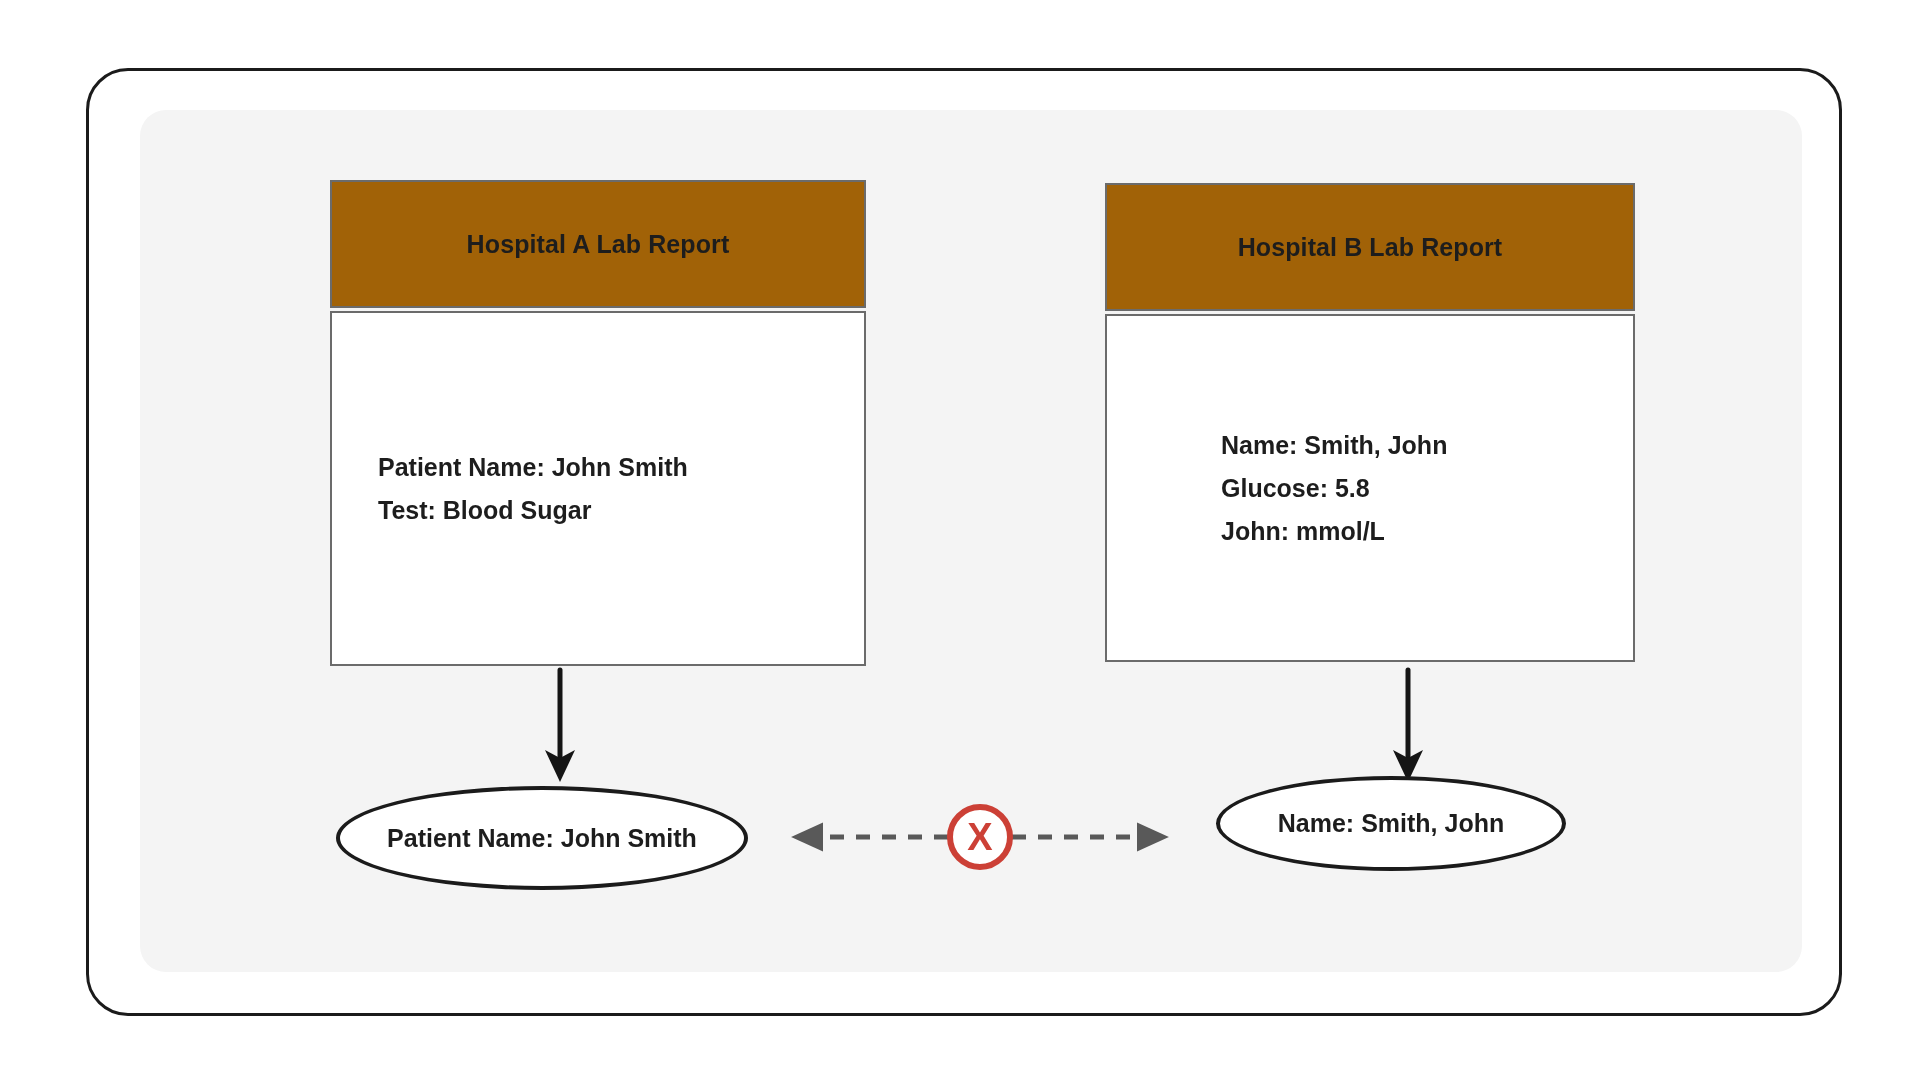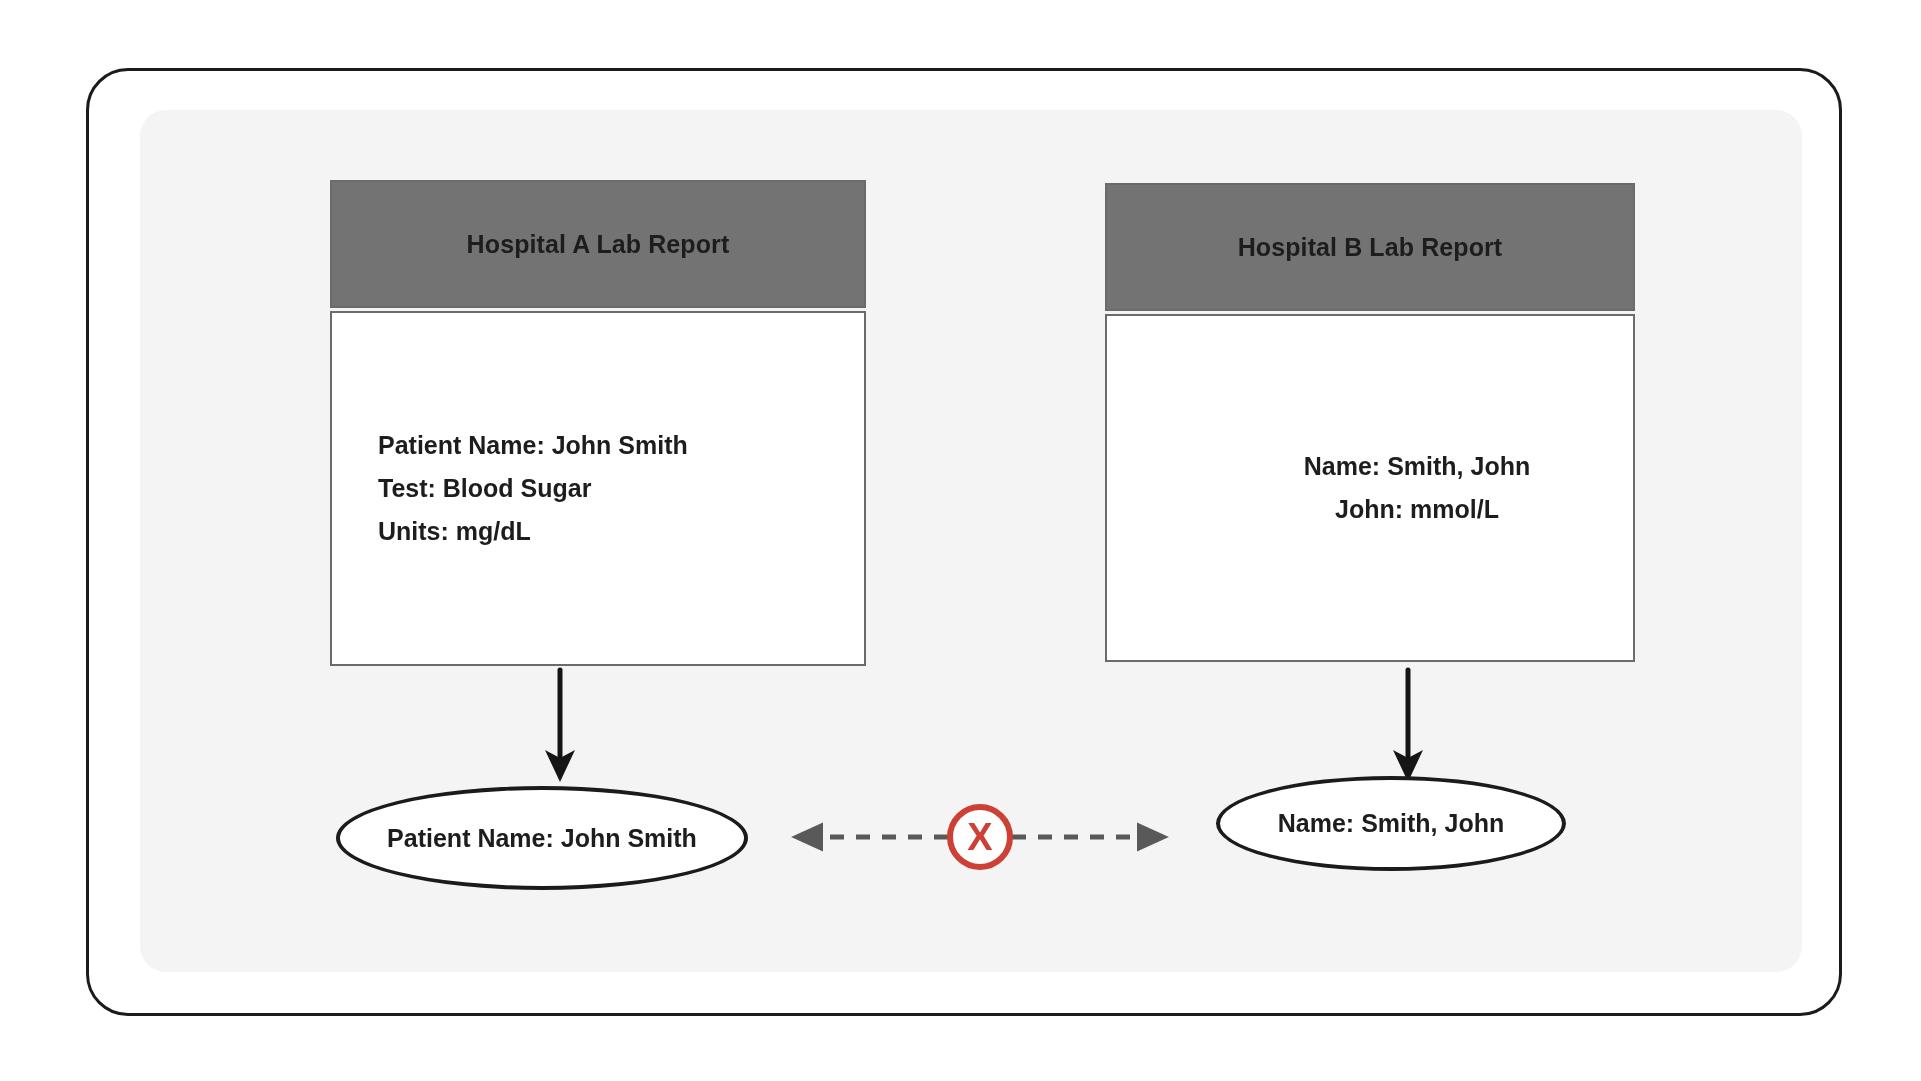--- a/index.html
+++ b/index.html
@@ -45,21 +45,21 @@
     background: #f4f4f4;
     border-radius: 26px;
   }
 
   
   .report-card {
     position: absolute;
   }
   .card-header {
     box-sizing: border-box;
-    background: #737373;
+    background: #a16207;
     border: 2.5px solid #6b6b6b;
     display: flex;
     align-items: center;
     justify-content: center;
     font-size: 25px;
     font-weight: bold;
     color: #1d1d1d;
     letter-spacing: 0.1px;
   }
   .card-body {
@@ -79,21 +79,21 @@
     color: #1d1d1d;
     line-height: 1.0;
     padding: 9px 0;
     white-space: nowrap;
   }
 
   #card-a { left: 330px; top: 180px; width: 536px; }
   #card-a .card-header { width: 536px; height: 128px; }
   #card-a .card-body   { width: 536px; height: 355px; }
 
-  #card-b { left: 1105px; top: 183px; width: 530px; text-align: center; }
+  #card-b { left: 1105px; top: 183px; width: 530px; }
   #card-b .card-header { width: 530px; height: 128px; }
   #card-b .card-body   { width: 530px; height: 348px; }
   #card-b .card-body { padding-left: 114px; }
 
   
   .v-arrow {
     position: absolute;
     width: 60px;
     height: 120px;
   }
@@ -142,28 +142,28 @@
 
   <div class="outer-frame"></div>
 
   <div class="inner-panel"></div>
 
   <div class="report-card" id="card-a">
     <div class="card-header">Hospital A Lab Report</div>
     <div class="card-body">
       <div class="card-line">Patient Name: John Smith</div>
       <div class="card-line">Test: Blood Sugar</div>
-      <div class="card-line">Units: mg/dL</div>
     </div>
   </div>
 
   <div class="report-card" id="card-b">
     <div class="card-header">Hospital B Lab Report</div>
     <div class="card-body">
       <div class="card-line">Name: Smith, John</div>
+      <div class="card-line">Glucose: 5.8</div>
       <div class="card-line">John: mmol/L</div>
     </div>
   </div>
 
   <svg class="v-arrow" id="arrow-a" viewBox="0 0 60 120">
     <line x1="30" y1="4" x2="30" y2="96" stroke="#151515" stroke-width="5" stroke-linecap="round"></line>
     <path d="M30 116 L15 84 L30 92 L45 84 Z" fill="#151515"></path>
   </svg>
 
   <svg class="v-arrow" id="arrow-b" viewBox="0 0 60 120">

